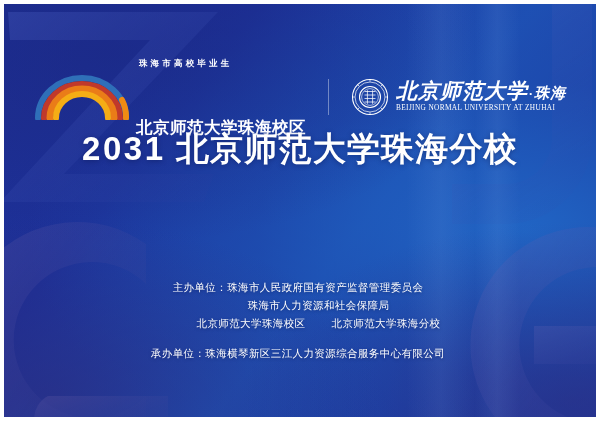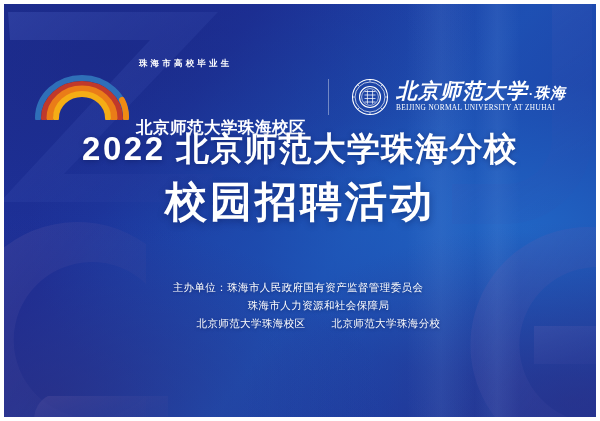--- a/index.html
+++ b/index.html
@@ -358,27 +358,27 @@
           </div>
           <div class="bnu-text">
             <div class="bnu-cn"><span>北京师范大学</span><span class="dot">·</span><span class="place">珠海</span></div>
             <div class="bnu-en">BEIJING NORMAL UNIVERSITY AT ZHUHAI</div>
           </div>
         </div>
 
       </div>
 
       <div class="title-block">
-        <div class="title-line1"><span class="yr">2022</span>
+        <div class="title-line1"><span class="yr">2031</span>
           <span>北京师范大学珠海分校</span></div>
-        <div class="title-line2">校园招聘活动</div>
       </div>
 
       <div class="orgs">
         <div class="org-line"><span>主办单位：</span><span>珠海市人民政府国有资产监督管理委员会</span></div>
         <div class="org-line indent"><span>珠海市人力资源和社会保障局</span></div>
         <div class="org-line indent"><span>北京师范大学珠海校区</span><span class="sp"></span><span>北京师范大学珠海分校</span></div>
         <div class="org-gap"></div>
+        <div class="org-line"><span>承办单位：</span><span>珠海横琴新区三江人力资源综合服务中心有限公司</span></div>
       </div>
 
     </div>
   </div>
 </div>
 
 </body></html>

